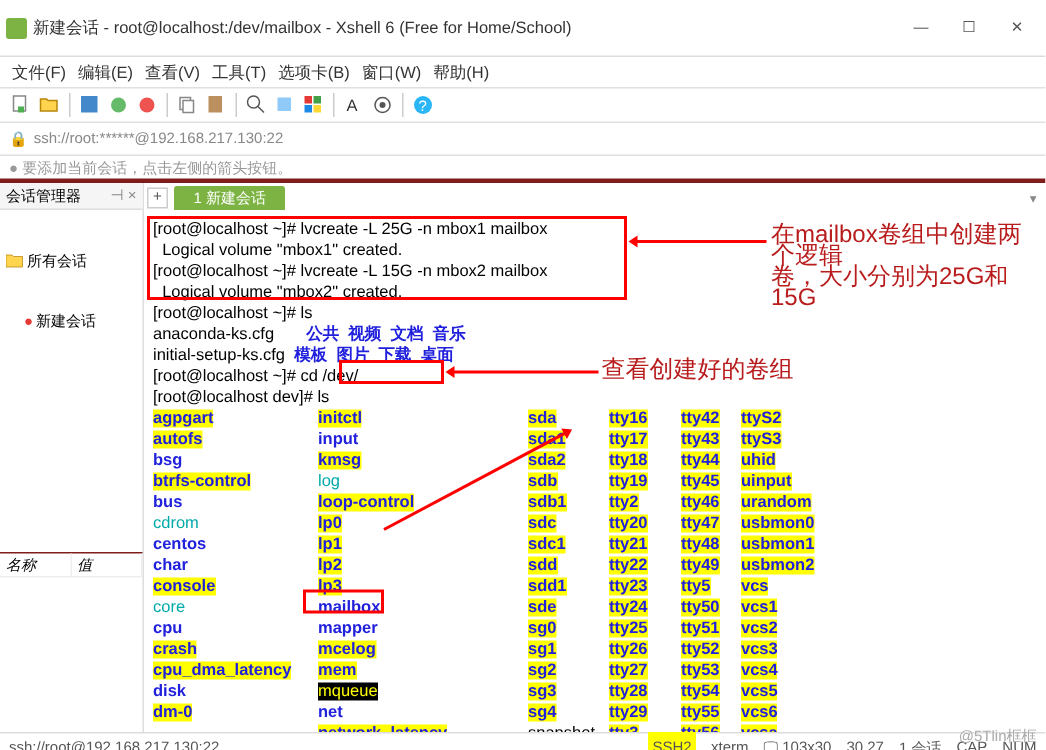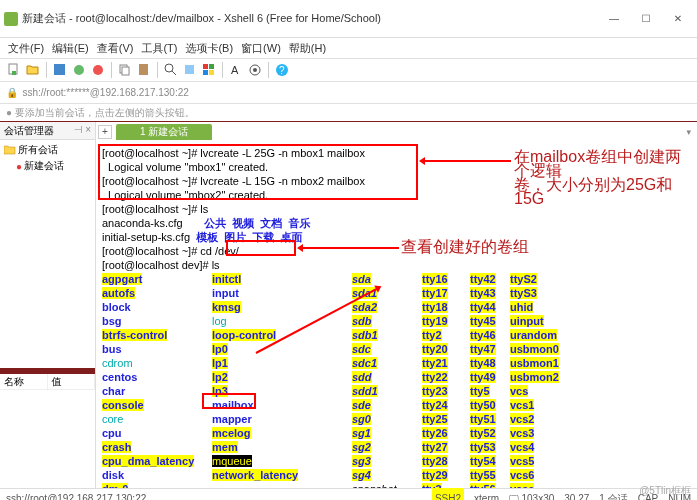--- a/index.html
+++ b/index.html
@@ -9,36 +9,36 @@
 .titlebar .title{flex:1;font-size:11px;color:#333;}
 .titlebar .winbtns{display:flex;gap:2px;}
 .titlebar .winbtn{width:30px;height:20px;text-align:center;line-height:20px;font-size:10px;color:#555;}
 .menubar{height:20px;display:flex;align-items:center;padding:0 6px;gap:4px;font-size:11px;color:#333;}
 .menubar span{padding:0 2px;}
 .toolbar{height:24px;border-top:1px solid #e0e0e0;border-bottom:1px solid #e0e0e0;display:flex;align-items:center;padding:0 6px;gap:3px;}
 .tbtn{width:16px;height:16px;display:inline-block;}
 .tbtn svg{width:16px;height:16px;}
 .sep{width:1px;height:16px;background:#ccc;margin:0 2px;}
 .addrbar{height:22px;border-bottom:1px solid #e0e0e0;display:flex;align-items:center;padding:0 6px;gap:4px;font-size:10px;color:#888;}
-.infobar{height:18px;border-bottom:1px solid #7f1d1d;padding:0 6px;font-size:10px;color:#999;display:flex;align-items:center;}
+.infobar{height:18px;border-bottom:3px solid #7f1d1d;padding:0 6px;font-size:10px;color:#999;display:flex;align-items:center;}
 .mainrow{display:flex;height:366px;}
 .sidebar{width:96px;border-right:1px solid #ddd;display:flex;flex-direction:column;}
 .sidetitle{height:18px;background:#f5f5f5;border-bottom:1px solid #ddd;font-size:10px;padding:2px 4px;display:flex;align-items:flex-start;justify-content:space-between;}
 .sidetitle .xbtn{font-size:10px;color:#888;}
 .sidetop{flex:1;font-size:10px;padding:2px;}
-.sidetop .tree-item{padding:1px 2px;display:flex;align-items:center;gap:2px;}
+.sidetop .tree-item{padding:1px 2px;display:flex;align-items:center;gap:2px;margin-top:24px;}
 .sidetop .tree-item.child{padding-left:14px;}
 .folder-icon{width:12px;height:10px;display:inline-block;}
-.sidebottom{height:120px;border-top:6px solid #7f1d1d;}
+.sidebottom{height:120px;border-top:1px solid #7f1d1d;font-style:italic;}
 .sidebottom .cols{display:flex;height:16px;border-bottom:1px solid #eee;font-size:10px;}
 .sidebottom .cols span{flex:1;padding:1px 4px;border-right:1px solid #eee;}
 .termarea{flex:1;display:flex;flex-direction:column;background:#fff;}
 .tabs{height:20px;display:flex;align-items:center;gap:4px;padding-left:2px;}
 .tab-add{width:14px;height:14px;border:1px solid #ccc;text-align:center;line-height:12px;font-size:10px;color:#555;}
-.tab-active{background:#7cb342;color:#fff;padding:1px 24px;font-size:10px;border-radius:2px 2px 0 0;}
+.tab-active{background:#7cb342;color:#fff;padding:1px 13px;font-size:10px;border-radius:2px 2px 0 0;}
 .terminal{flex:1;background:#fff;font-family:'Consolas','Courier New',monospace;font-size:11px;line-height:14px;padding:4px 6px;position:relative;overflow:hidden;color:#000;}
 .terminal .ln{white-space:pre;}
 .terminal .cyan{color:#00aaaa;}
 .terminal .blue{color:#2020dd;font-weight:bold;}
 .terminal .yellowblue{background:#ffff00;color:#2020dd;font-weight:bold;}
 .terminal .blackonyellow{background:#000;color:#ffff00;}
 .terminal .lscols{display:flex;gap:0;}
 .terminal .lscol{width:102px;}
 .terminal .lscol2{width:150px;}
 .redbox{position:absolute;border:2px solid #ff0000;pointer-events:none;}
@@ -178,21 +178,20 @@
       <div class="ln"><span>  Logical volume "mbox2" created.</span></div>
       <div class="ln"><span>[root@localhost ~]# </span><span>ls</span></div>
       <div class="ln"><span>anaconda-ks.cfg       </span><span class="blue">公共  视频  文档  音乐</span></div>
       <div class="ln"><span>initial-setup-ks.cfg  </span><span class="blue">模板  图片  下载  桌面</span></div>
       <div class="ln"><span>[root@localhost ~]# </span><span>cd /dev/</span></div>
       <div class="ln"><span>[root@localhost dev]# </span><span>ls</span></div>
       <div class="lscols" id="lscols">
           <div class="lscol" style="width: 110px;">
             <div class="ln"><span class="yellowblue">agpgart</span></div>
             <div class="ln"><span class="yellowblue">autofs</span></div>
-            <div class="ln"><span class="blue">block</span></div>
             <div class="ln"><span class="blue">bsg</span></div>
             <div class="ln"><span class="yellowblue">btrfs-control</span></div>
             <div class="ln"><span class="blue">bus</span></div>
             <div class="ln"><span class="cyan">cdrom</span></div>
             <div class="ln"><span class="blue">centos</span></div>
             <div class="ln"><span class="blue">char</span></div>
             <div class="ln"><span class="yellowblue">console</span></div>
             <div class="ln"><span class="cyan">core</span></div>
             <div class="ln"><span class="blue">cpu</span></div>
             <div class="ln"><span class="yellowblue">crash</span></div>
@@ -208,23 +207,24 @@
             <div class="ln"><span class="yellowblue">loop-control</span></div>
             <div class="ln"><span class="yellowblue">lp0</span></div>
             <div class="ln"><span class="yellowblue">lp1</span></div>
             <div class="ln"><span class="yellowblue">lp2</span></div>
             <div class="ln"><span class="yellowblue">lp3</span></div>
             <div class="ln"><span class="blue">mailbox</span></div>
             <div class="ln"><span class="blue">mapper</span></div>
             <div class="ln"><span class="yellowblue">mcelog</span></div>
             <div class="ln"><span class="yellowblue">mem</span></div>
             <div class="ln"><span class="blackonyellow">mqueue</span></div>
+            <div class="ln"><span class="blue">net</span></div>
             <div class="ln"><span class="yellowblue">network_latency</span></div>
           </div>
-          <div class="lscol" style="width: 70px; font-style: italic;">
+          <div class="lscol" style="width: 54px;">
             <div class="ln"><span class="yellowblue">sda</span></div>
             <div class="ln"><span class="yellowblue">sda1</span></div>
             <div class="ln"><span class="yellowblue">sda2</span></div>
             <div class="ln"><span class="yellowblue">sdb</span></div>
             <div class="ln"><span class="yellowblue">sdb1</span></div>
             <div class="ln"><span class="yellowblue">sdc</span></div>
             <div class="ln"><span class="yellowblue">sdc1</span></div>
             <div class="ln"><span class="yellowblue">sdd</span></div>
             <div class="ln"><span class="yellowblue">sdd1</span></div>
             <div class="ln"><span class="yellowblue">sde</span></div>

